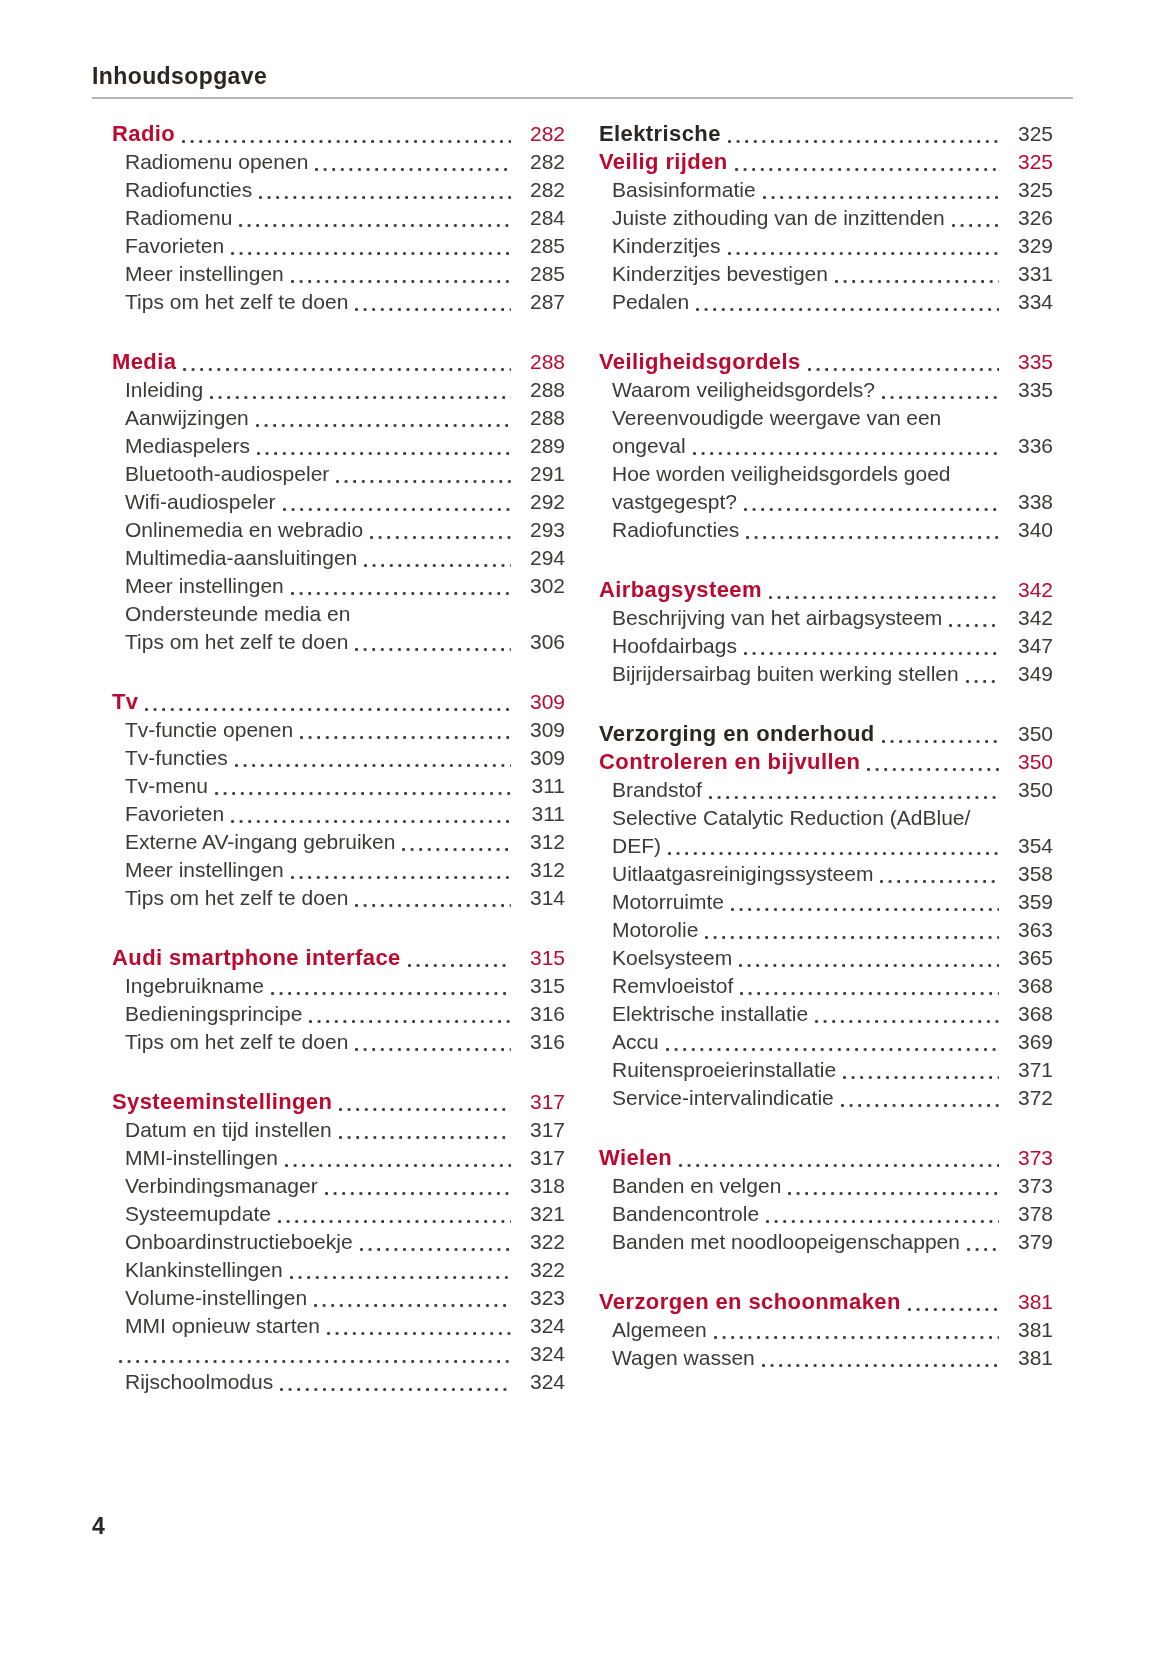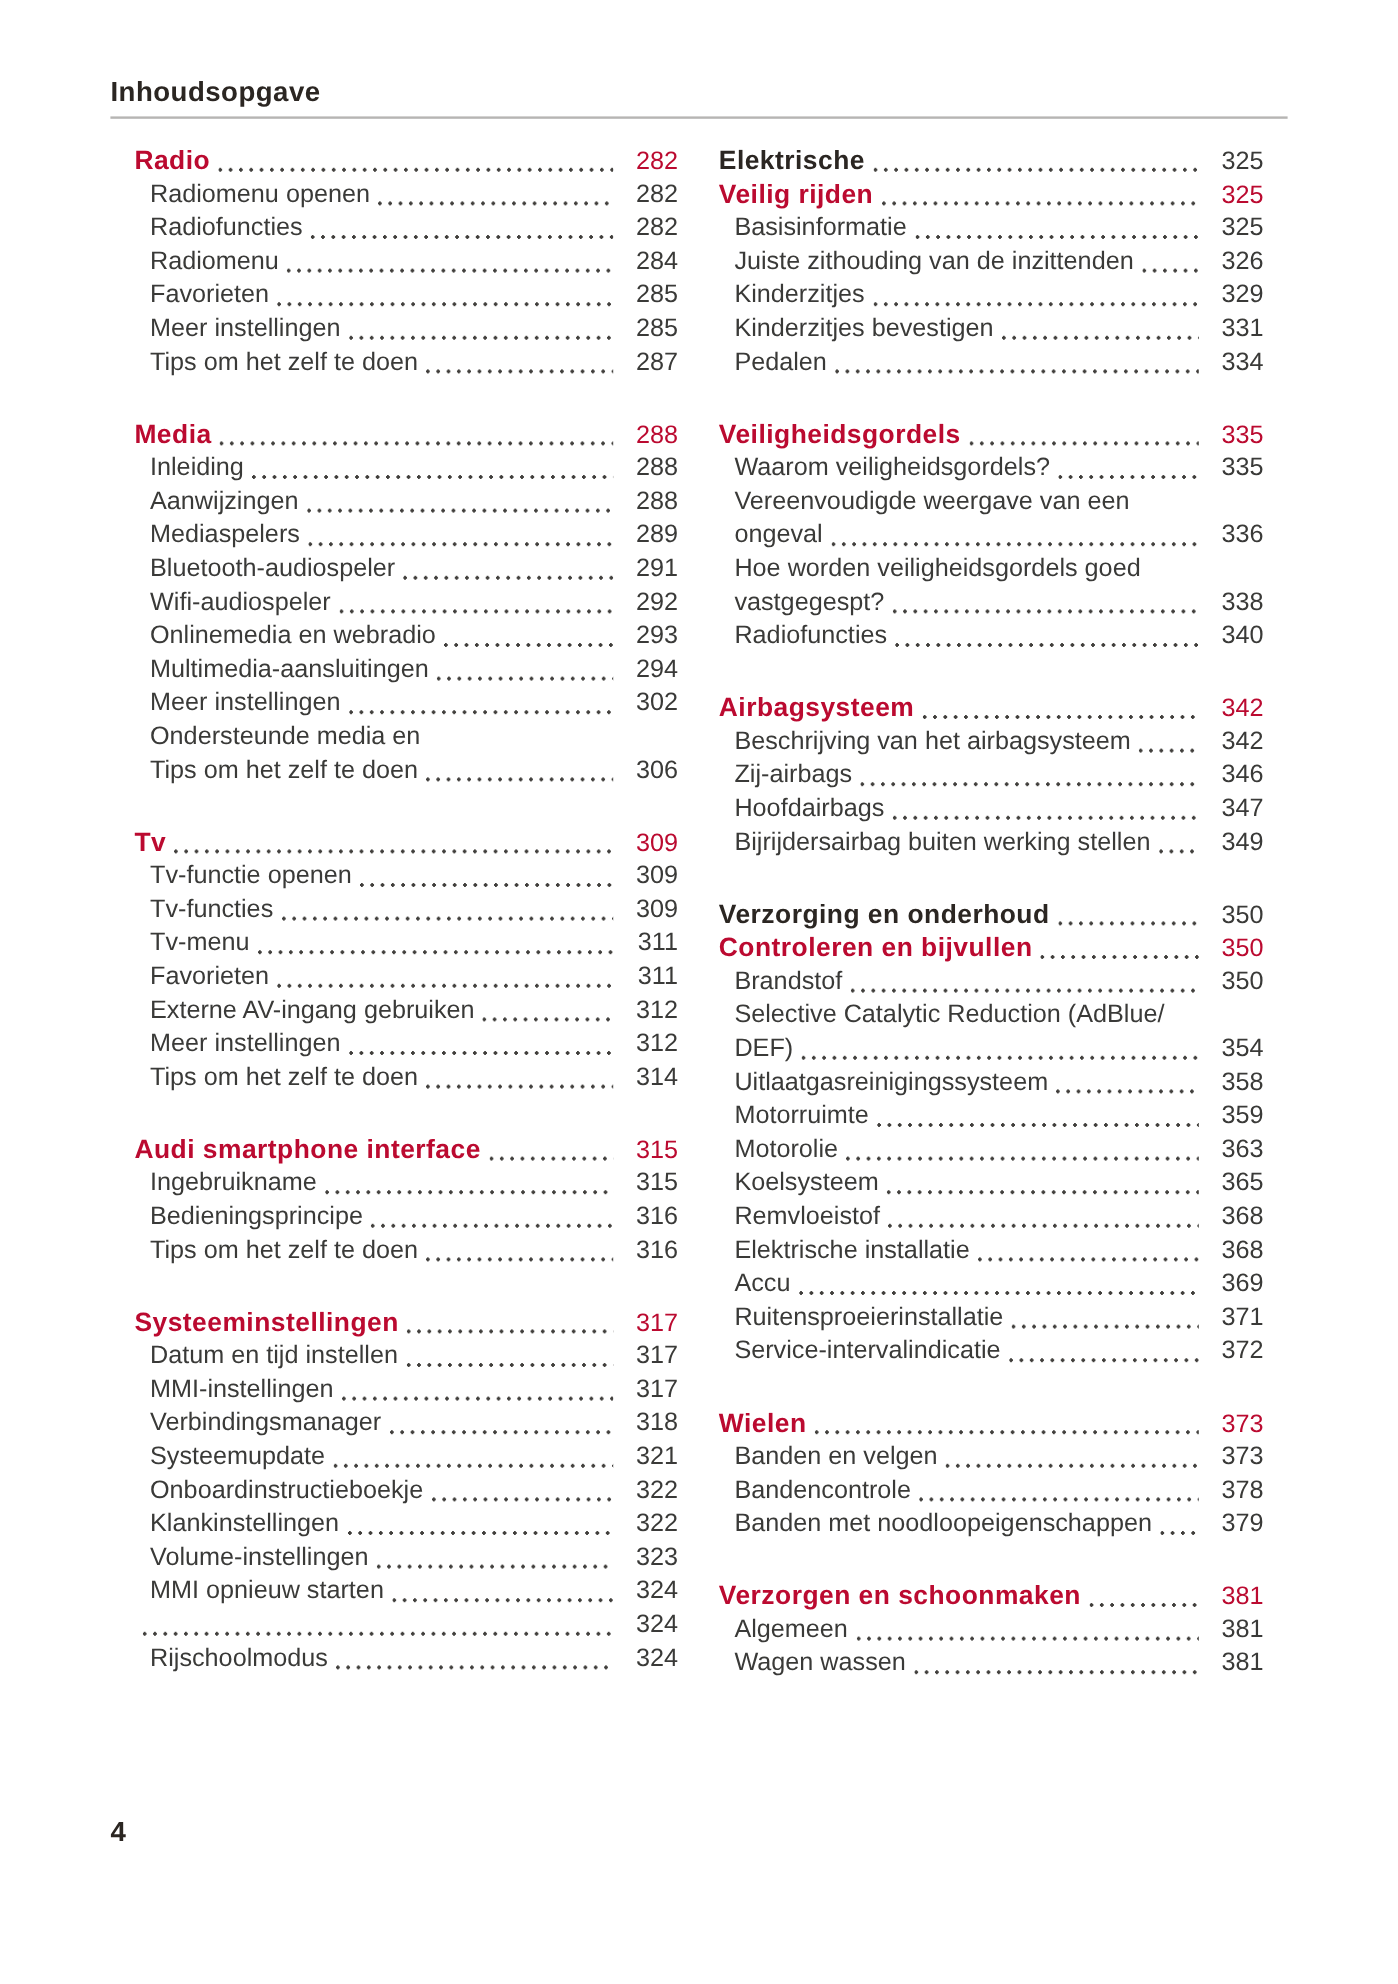--- a/index.html
+++ b/index.html
@@ -357,25 +357,20 @@
             <span class="label title">Airbagsysteem</span>
             <span class="leader"></span>
             <span class="page-num">342</span>
           </div>
           <div class="toc-row sub">
             <span class="label">Beschrijving van het airbagsysteem</span>
             <span class="leader"></span>
             <span class="page-num">342</span>
           </div>
           <div class="toc-row sub">
-            <span class="label">Zij-airbags</span>
-            <span class="leader"></span>
-            <span class="page-num">346</span>
-          </div>
-          <div class="toc-row sub">
             <span class="label">Hoofdairbags</span>
             <span class="leader"></span>
             <span class="page-num">347</span>
           </div>
           <div class="toc-row sub">
             <span class="label">Bijrijdersairbag buiten werking stellen</span>
             <span class="leader"></span>
             <span class="page-num">349</span>
           </div>
         </section>

